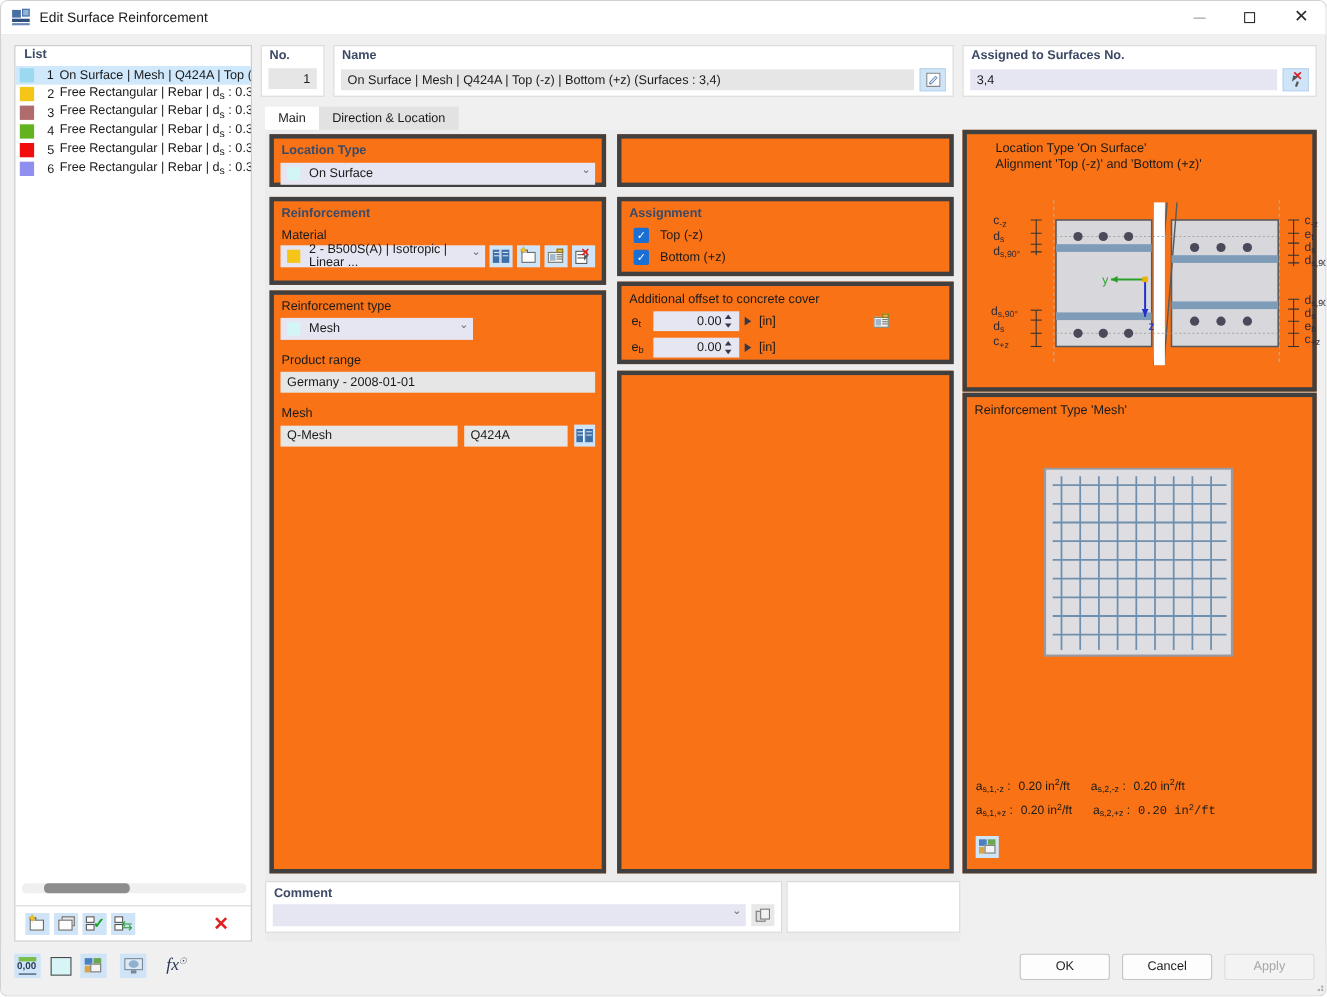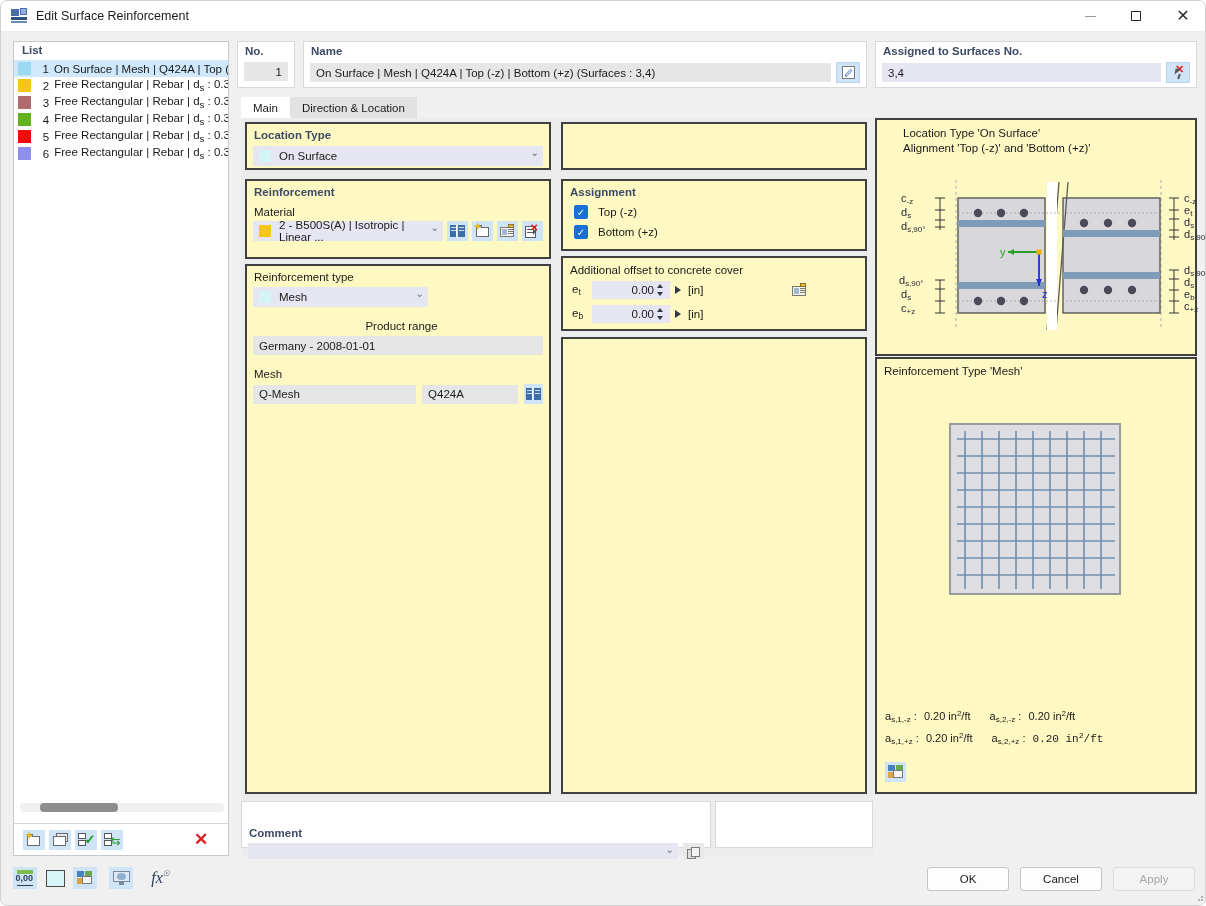--- a/index.html
+++ b/index.html
@@ -146,21 +146,21 @@
   .cursor-ic .tail { position:absolute; left:7px; top:8px; width:2px; height:5px; background:#555; transform: rotate(20deg); }
 
   
   .tabs { position: absolute; left: 240px; top: 96px; display: flex; }
   .tab {
     height: 21px; padding: 0 12px; display: flex; align-items: center;
     font-size: 11.5px; background: #e2e2e2; color: #1a1a1a;
   }
   .tab.active { background: #ffffff; }
 
-  .box { background: #fef9c3; border: 2px solid #404040; }
+  .box { background: #f97316; border: 4px solid #404040; }
   .sect-title { font-weight: bold; font-size: 11.5px; color: #3c4a66; }
   .lbl { font-size: 11.5px; color: #1a1a1a; }
 
   .combo {
     background: #e6e6f2; height: 20px; display: flex; align-items: center;
     padding: 0 4px 0 6px; font-size: 11.5px; position: relative;
   }
   .combo .cswatch { width: 12px; height: 12px; margin-right: 8px; flex: 0 0 12px; }
   .chev { margin-left: auto; color: #6a6a7a; font-size: 10px; }
   .chev::before { content: "\2304"; position: relative; top: -4px; }
@@ -465,21 +465,21 @@
   </div>
 
   <div class="box" style="position:absolute; left:244px; top:263px; width:306px; height:530px;">
     <div class="lbl" style="padding:5px 0 0 7px;">Reinforcement type</div>
     <div class="combo" style="margin:4px 6px 0 6px; width:175px;">
       <span class="cswatch" id="type-swatch" style="background: rgb(210, 245, 246);"></span>
       <span>Mesh</span>
       <span class="chev"></span>
     </div>
 
-    <div class="lbl" style="padding:13px 0 0 7px;text-align:center;">Product range</div>
+    <div class="lbl" style="padding:13px 0 0 7px;">Product range</div>
     <div class="fld gray-ro" style="margin:4px 6px 0 6px;">Germany - 2008-01-01</div>
 
     <div class="lbl" style="padding:13px 0 0 7px;">Mesh</div>
     <div style="display:flex; align-items:center; margin:4px 6px 0 6px; gap:6px;">
       <div class="fld gray-ro" style="width:175px;">Q-Mesh</div>
       <div class="fld gray-ro" style="width:102px;">Q424A</div>
       <div class="iconbtn">
         <span class="ic-book">
             <span class="l"></span>
             <span class="r"></span>
@@ -698,21 +698,21 @@
           <span class="sq1"></span>
           <span class="sq2"></span>
           <span class="sq3"></span>
           <span class="sq4"></span>
           <span class="pg"></span>
         </span>
     </div>
   </div>
 
   <div class="card comment-card">
-    <div class="card-lbl" style="padding:4px 0 0 7px;margin-top:21px;">Comment</div>
+    <div class="card-lbl" style="padding:4px 0 0 7px;">Comment</div>
     <div style="display:flex; align-items:center; margin:4px 6px 0 6px; gap:5px;">
       <div class="combo" style="flex:1;">
         <span></span>
         <span class="chev"></span>
       </div>
       <div class="iconbtn" style="background:#e8e8e8;">
         <span class="ic-copy2">
             <span class="a"></span>
             <span class="b"></span>
           </span>

